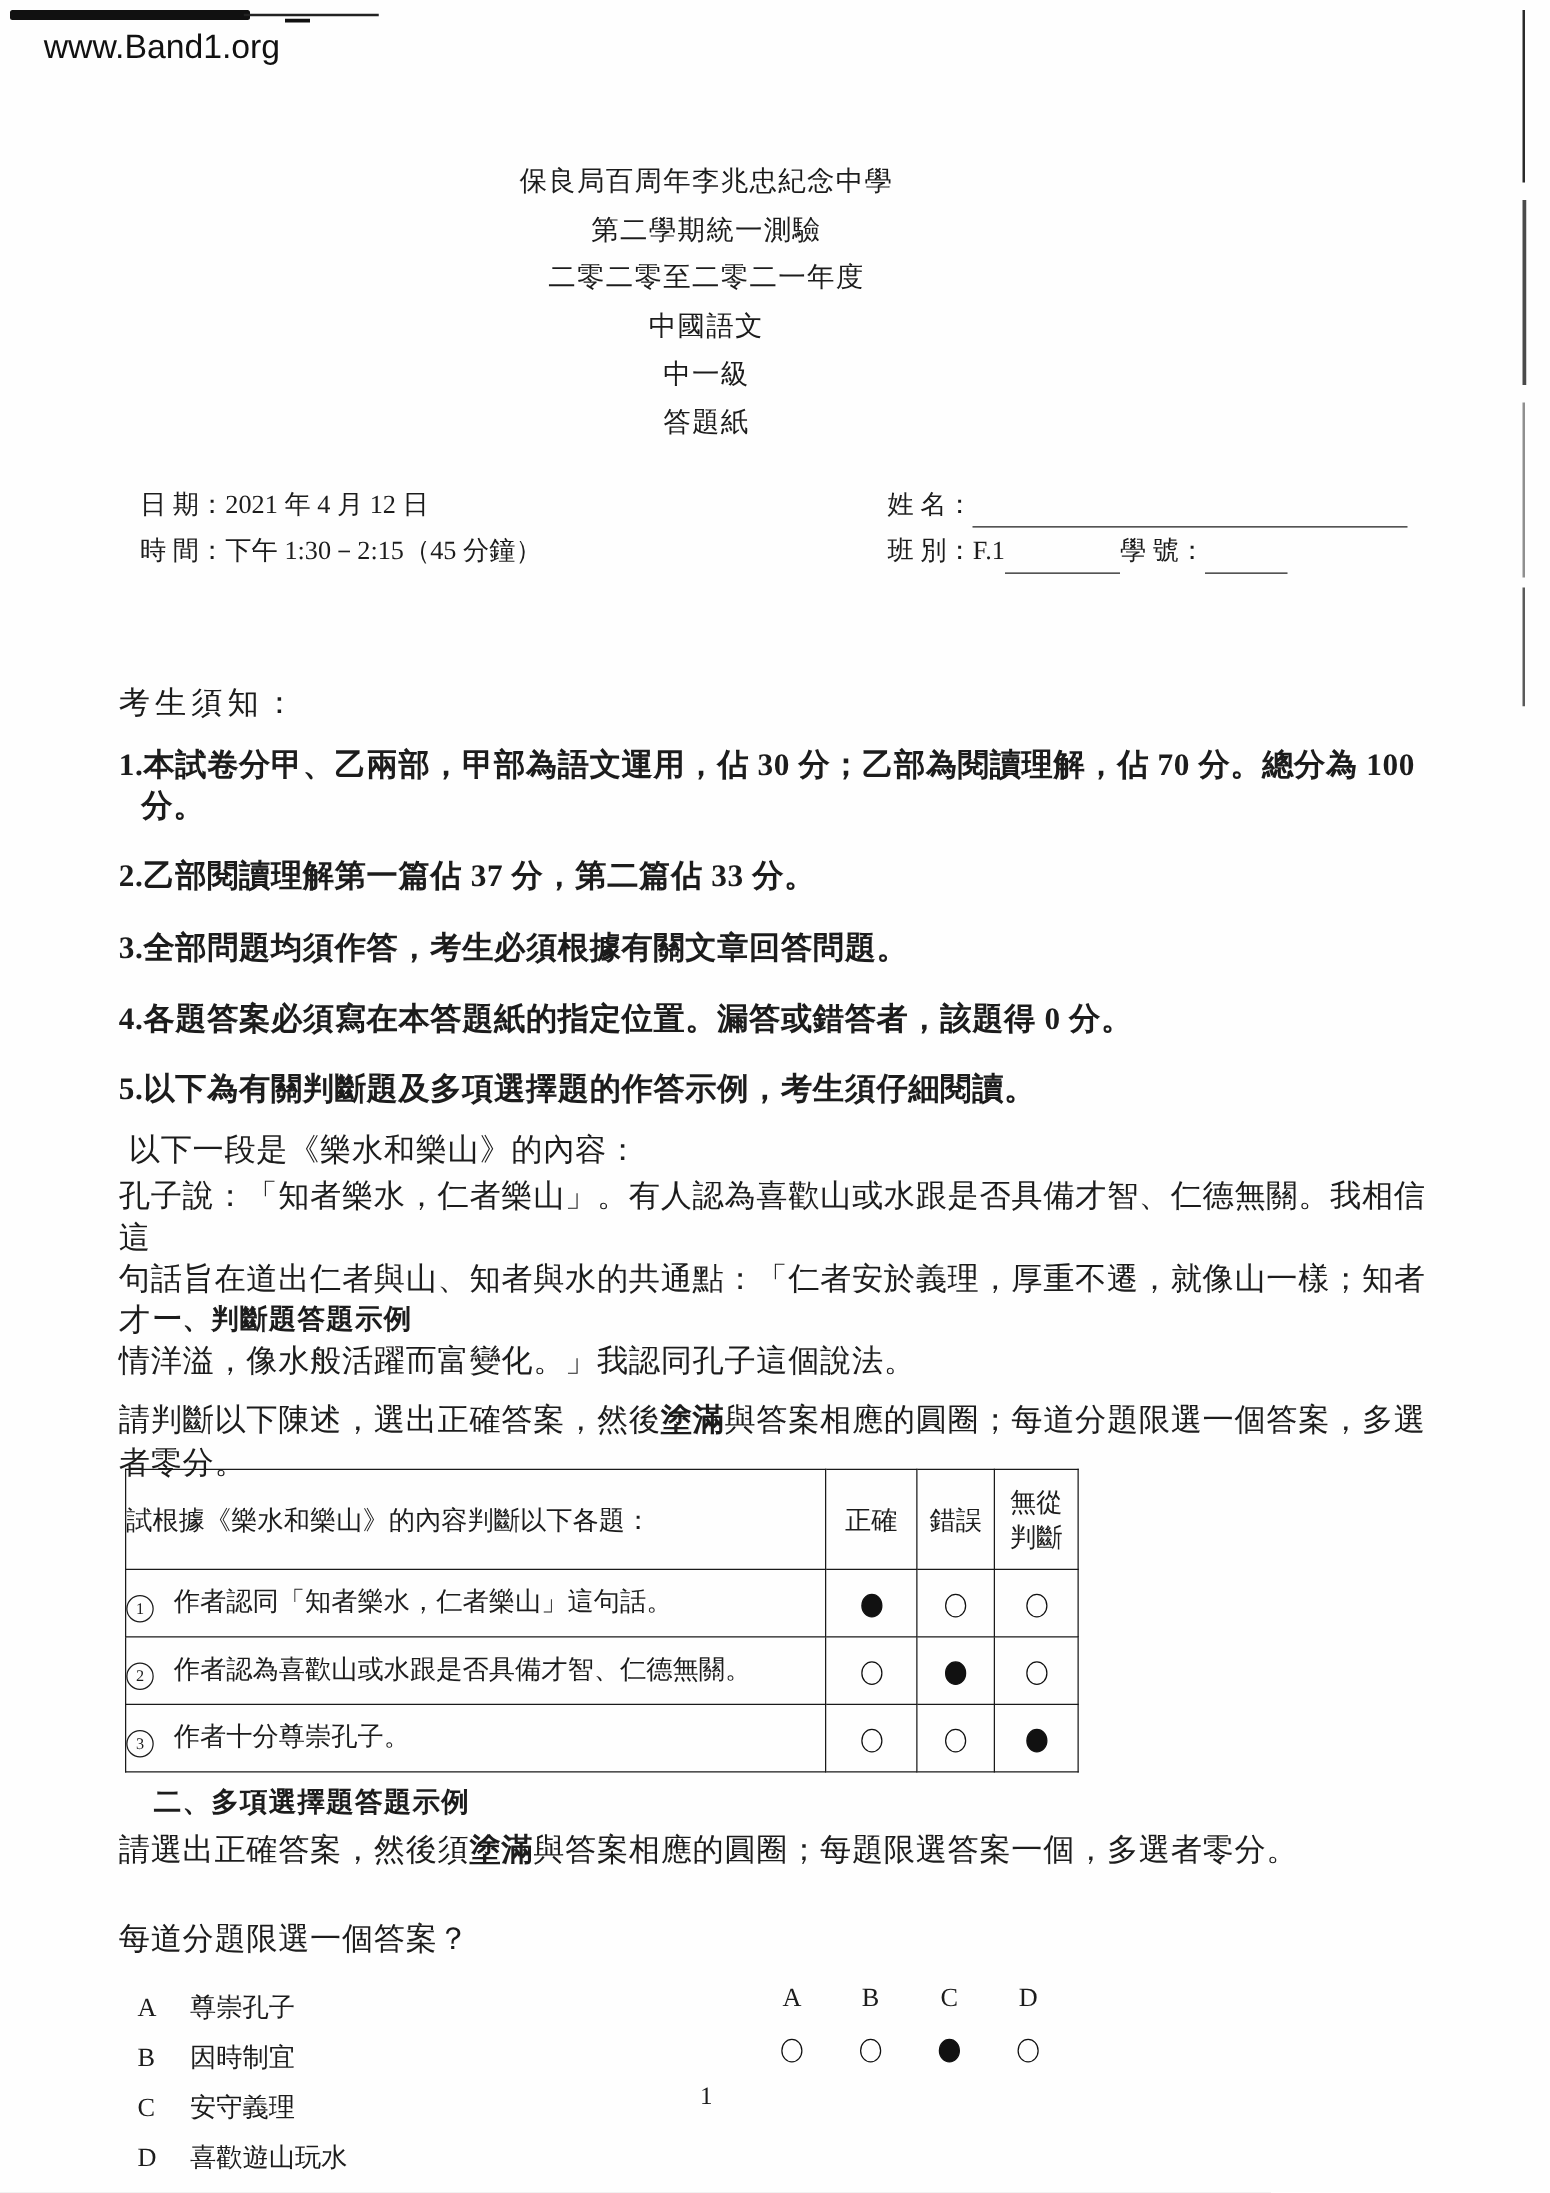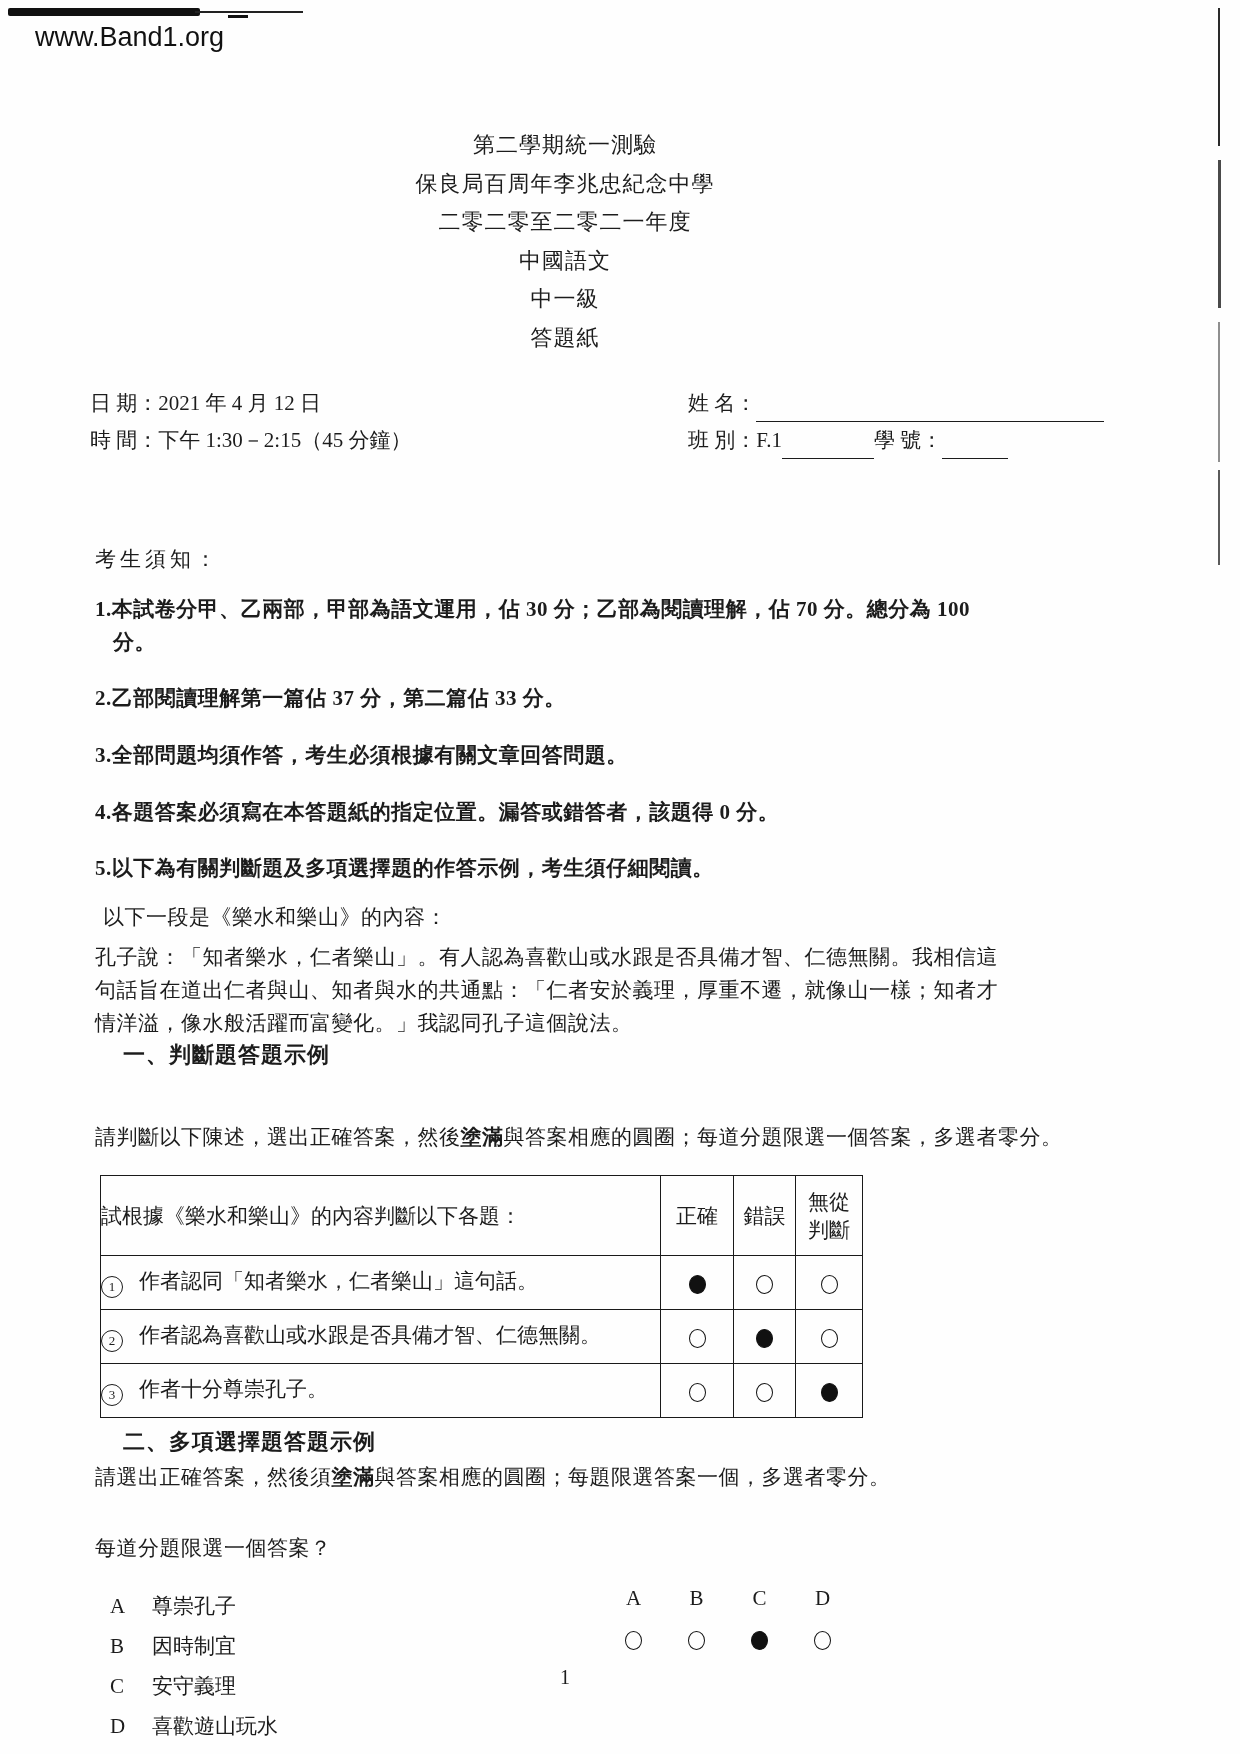--- a/index.html
+++ b/index.html
@@ -26,29 +26,29 @@
 
   .watermark{
     left:35px;top:22px;
     font-family:"Liberation Sans","DejaVu Sans",sans-serif;
     font-size:27px;color:#111;
   }
 
   .titleblock{left:0;top:126px;width:1130px;text-align:center;}
   .titleblock div{font-size:22px;line-height:38.5px;letter-spacing:1px;}
 
-  .infoline{font-size:21px;line-height:37px;white-space:nowrap;}
+  .infoline{font-size:21px;line-height:37px;white-space:nowrap;margin-left:22px;}
   .info-left{left:90px;top:385px;}
   .info-right{left:688px;top:385px;}
   .blank{display:inline-block;border-bottom:1.6px solid #1c1c1c;height:20px;vertical-align:bottom;}
   .blank-name{width:348px;}
   .blank-class{width:92px;}
   .blank-stuno{width:66px;}
 
-  .bodytext{font-size:21px;letter-spacing:0.5px;}
+  .bodytext{font-size:25px;letter-spacing:0.5px;}
   .notice-title{left:95px;top:545px;letter-spacing:4px;}
   .n-item{left:95px;white-space:nowrap;font-weight:bold;}
   .sec-title{font-weight:bold;font-size:22px;letter-spacing:1px;margin-left:28px;}
 
   .para{width:1058px;line-height:33px;}
 
   
   table.judge{
     border-collapse:collapse;
     table-layout:fixed;
@@ -85,22 +85,22 @@
   <div class="abs scanline-thin"></div>
   <div class="abs scanline-dash"></div>
   <div class="abs vseg vseg1"></div>
   <div class="abs vseg vseg2"></div>
   <div class="abs vseg vseg3"></div>
   <div class="abs vseg vseg4"></div>
 
   <div class="abs watermark">www.Band1.org</div>
 
   <div class="abs titleblock">
+    <div>保良局百周年李兆忠紀念中學</div>
     <div>第二學期統一測驗</div>
-    <div>保良局百周年李兆忠紀念中學</div>
     <div>二零二零至二零二一年度</div>
     <div>中國語文</div>
     <div>中一級</div>
     <div>答題紙</div>
   </div>
 
   <div class="abs info-left">
     <div class="infoline">
       <span>日 期：</span><span>2021 年 4 月 12 日</span>
     </div>

